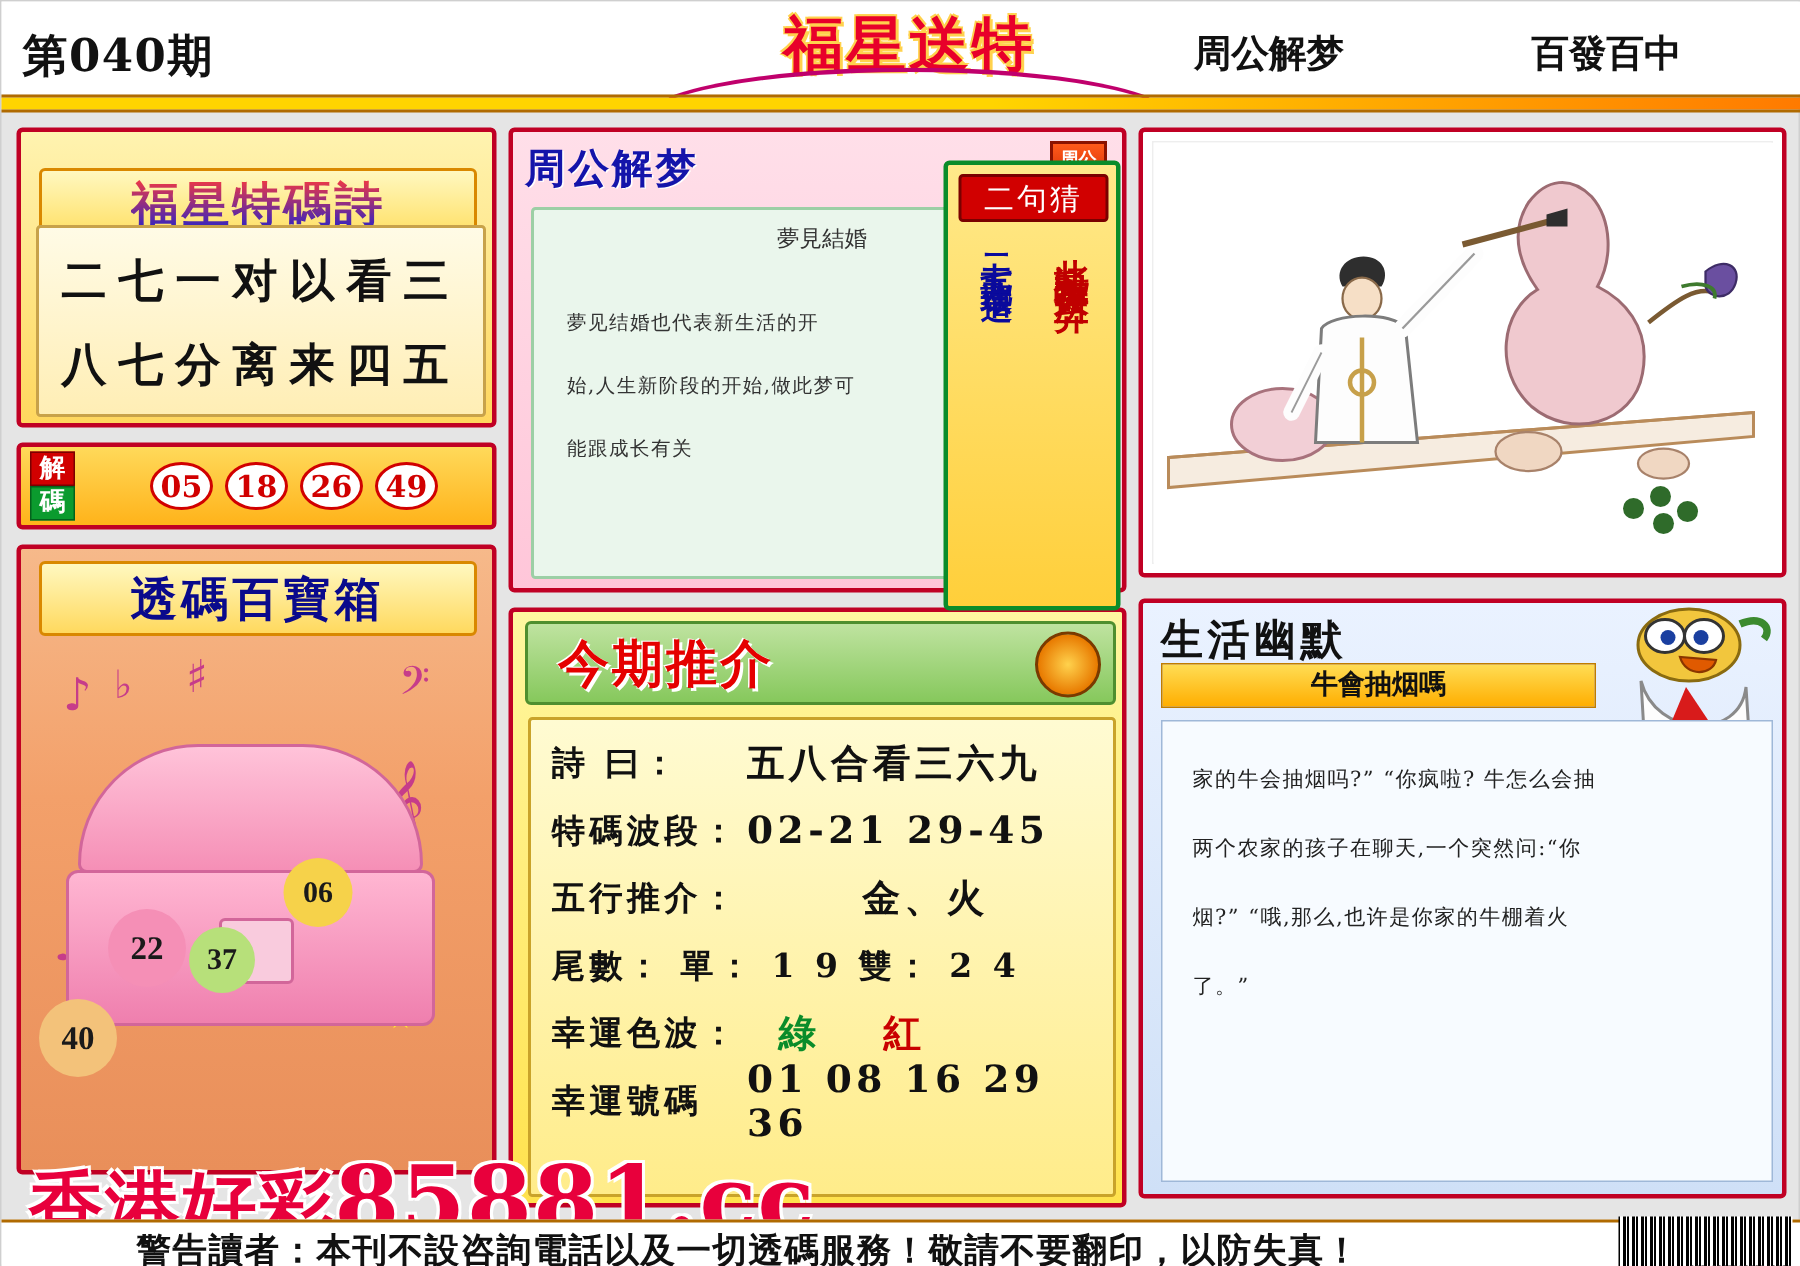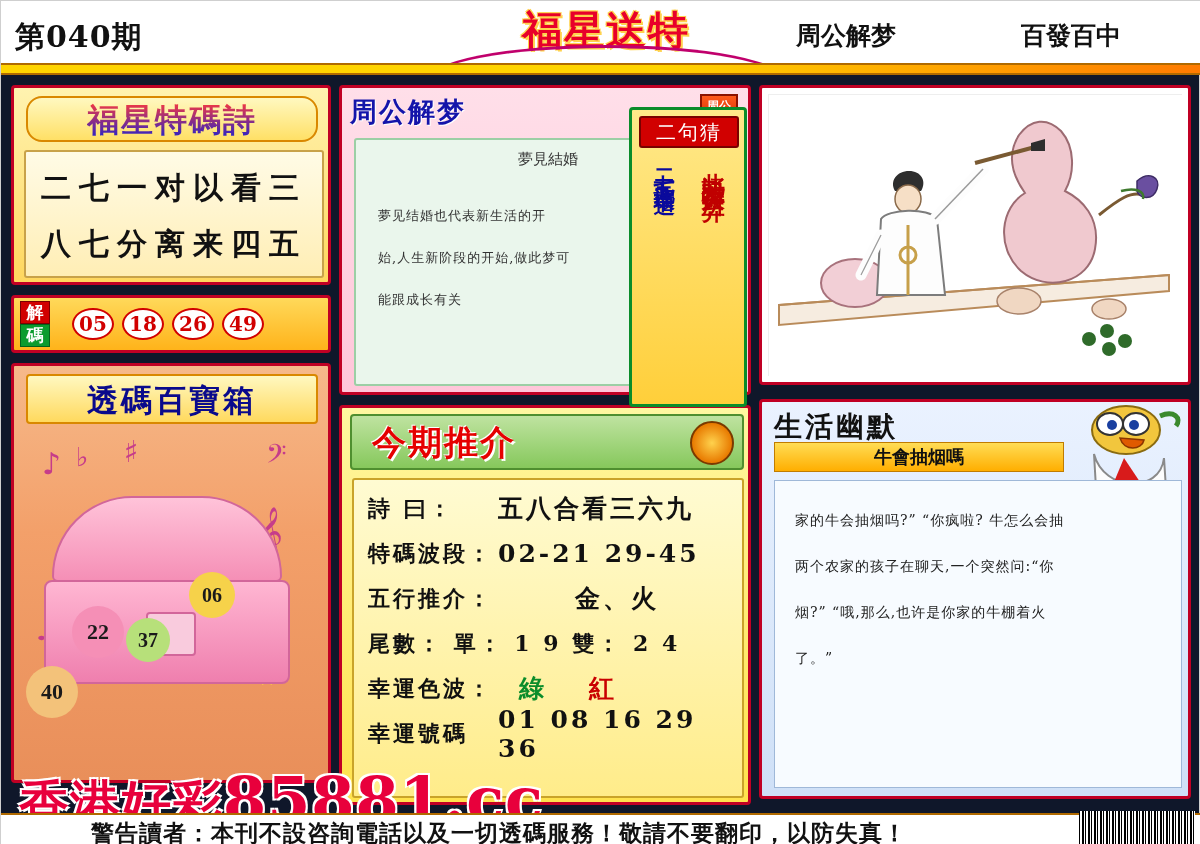--- a/index.html
+++ b/index.html
@@ -6,21 +6,21 @@
   html, body { margin:0; padding:0; }
   body {
     width:1200px; height:844px;
     font-family:"DejaVu Sans", sans-serif;
     background:#ffffff;
     overflow:hidden;
     position:relative;
   }
   .page {
     position:absolute; left:0; top:0; width:1200px; height:844px;
-    background:#0f172a;
+    background:#e5e5e5;
     border:1px solid #cfcfcf;
   }
   
   .header {
     position:absolute; left:0; top:0; width:1200px; height:62px;
     background:#ffffff;
   }
   .issue {
     position:absolute; left:14px; top:16px;
     font-family:"DejaVu Serif", serif;
@@ -63,23 +63,23 @@
   
   .col-left { position:absolute; left:10px; top:84px; width:320px; }
 
   .box-poem {
     position:relative; width:320px; height:200px;
     border:3px solid #c00024; border-radius:4px;
     background:linear-gradient(to bottom,#fff3b0,#ffd75e);
     overflow:hidden;
   }
   .poem-title {
-    position:absolute; left:12px; top:8px; width:292px; height:46px;
+    position:absolute; left:12px; top:24px; width:292px; height:46px;
     background:linear-gradient(to bottom,#fff8c0,#ffe066);
-    border:2px solid #d98800; border-radius:16px;
+    border:2px solid #d98800; border-radius:4px;
     text-align:center;
   }
   .poem-title span {
     font-family:"DejaVu Serif", serif;
     font-size:32px; font-weight:bold; line-height:44px;
     background:linear-gradient(to bottom,#ff3a3a,#2222cc);
     -webkit-background-clip:text; background-clip:text; color:transparent;
     text-shadow:none;
     letter-spacing:2px;
   }
@@ -106,21 +106,21 @@
     display:flex; flex-direction:column; justify-content:center;
   }
   .code-label i {
     font-style:normal;
     font-family:"DejaVu Serif", serif;
     font-size:17px; font-weight:bold; color:#fff;
     background:#d10000; display:block; width:30px; text-align:center; line-height:21px;
     border:1px solid #7a0000;
   }
   .code-label i.b { background:#0b9b2e; border-color:#04621c; }
-  .balls { display:flex; gap:8px; margin-left:0; }
+  .balls { display:flex; gap:8px; margin-left:28px; }
   .ball {
     width:42px; height:32px; border-radius:50%;
     background:#ffffff; border:2px solid #d10000;
     font-family:"DejaVu Serif", serif; font-size:20px; font-weight:bold;
     color:#d10000; display:flex; align-items:center; justify-content:center;
   }
 
   .box-treasure {
     position:relative; margin-top:10px; width:320px; height:420px;
     border:3px solid #c00024; border-radius:4px;

